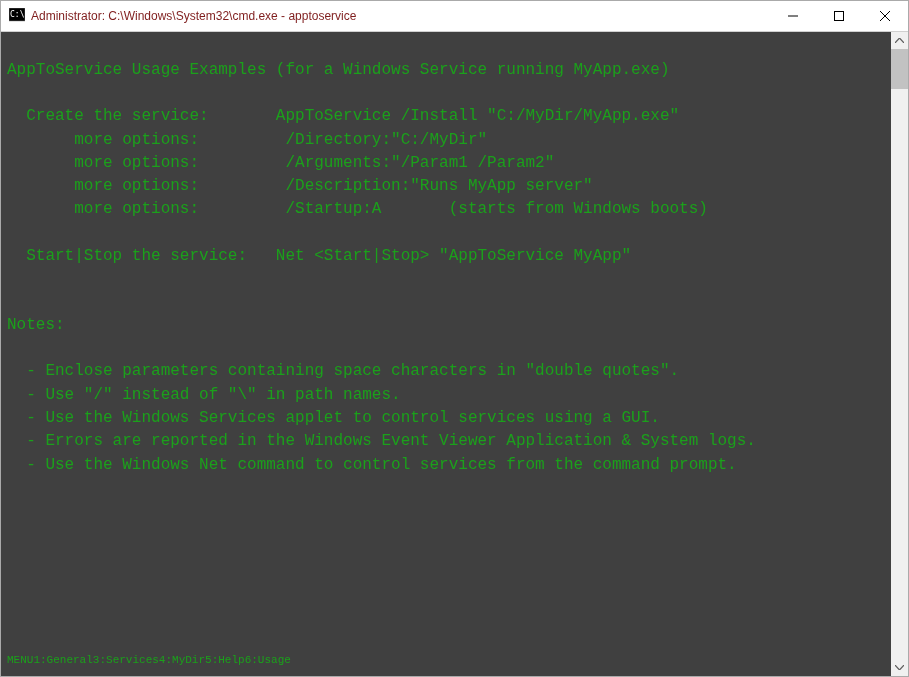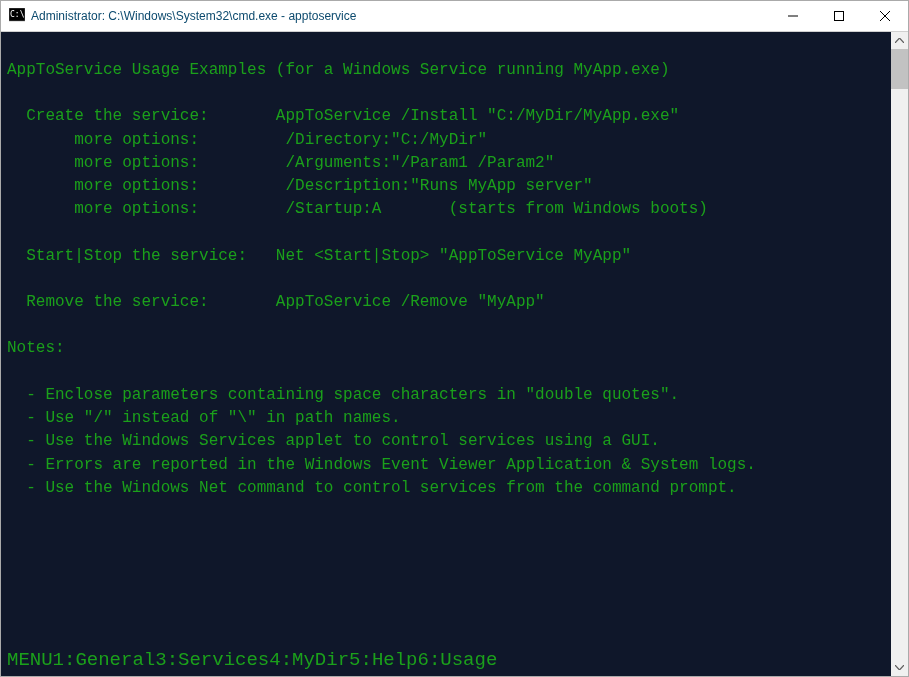--- a/index.html
+++ b/index.html
@@ -27,21 +27,21 @@
       height: 16px;
       margin-left: 8px;
       margin-right: 6px;
       display: flex;
       align-items: center;
       justify-content: center;
     }
     .titlebar-title {
       flex: 1;
       font-size: 12px;
-      color: #0c4a6e;
+      color: #7f1d1d;
       white-space: nowrap;
       overflow: hidden;
     }
     .titlebar-buttons {
       display: flex;
       height: 100%;
     }
     .titlebar-btn {
       width: 46px;
       height: 100%;
@@ -49,21 +49,21 @@
       align-items: center;
       justify-content: center;
       cursor: pointer;
     }
     .content-area {
       display: flex;
       height: calc(100% - 31px);
     }
     .terminal {
       flex: 1;
-      background: #0f172a;
+      background: #404040;
       font-family: "Consolas", "Courier New", monospace;
       font-size: 16px;
       line-height: 23.3px;
       color: #1ba01b;
       padding: 0;
       position: relative;
       overflow: hidden;
     }
     .terminal-line {
       white-space: pre;
@@ -72,21 +72,21 @@
     .terminal-content {
       padding: 4px 4px 0 6px;
     }
     .menu-bar {
       position: absolute;
       bottom: 0;
       left: 0;
       right: 0;
       display: flex;
       font-family: "Consolas", "Courier New", monospace;
-      font-size: 19px;
+      font-size: 11px;
       color: #1ba01b;
       padding: 0 0 4px 6px;
       white-space: pre;
     }
     .scrollbar {
       width: 17px;
       background: #f0f0f0;
       position: relative;
     }
     .scroll-arrow {
@@ -143,21 +143,20 @@
         <div class="terminal-line">AppToService Usage Examples (for a Windows Service running MyApp.exe)</div>
         <div class="terminal-line"></div>
         <div class="terminal-line">  Create the service:       AppToService /Install "C:/MyDir/MyApp.exe"</div>
         <div class="terminal-line">       more options:         /Directory:"C:/MyDir"</div>
         <div class="terminal-line">       more options:         /Arguments:"/Param1 /Param2"</div>
         <div class="terminal-line">       more options:         /Description:"Runs MyApp server"</div>
         <div class="terminal-line">       more options:         /Startup:A       (starts from Windows boots)</div>
         <div class="terminal-line"></div>
         <div class="terminal-line">  Start|Stop the service:   Net &lt;Start|Stop&gt; "AppToService MyApp"</div>
         <div class="terminal-line"></div>
-        <div class="terminal-line">  Remove the service:       AppToService /Remove "MyApp"</div>
         <div class="terminal-line"></div>
         <div class="terminal-line">Notes:</div>
         <div class="terminal-line"></div>
         <div class="terminal-line">  - Enclose parameters containing space characters in "double quotes".</div>
         <div class="terminal-line">  - Use "/" instead of "\" in path names.</div>
         <div class="terminal-line">  - Use the Windows Services applet to control services using a GUI.</div>
         <div class="terminal-line">  - Errors are reported in the Windows Event Viewer Application &amp; System logs.</div>
         <div class="terminal-line">  - Use the Windows Net command to control services from the command prompt.</div>
       </div>
     <div class="menu-bar" id="menu-bar"><span>MENU</span>    <span>1:General</span>      <span>3:Services</span>   <span>4:MyDir</span>   <span>5:Help</span>   <span>6:Usage</span></div>

